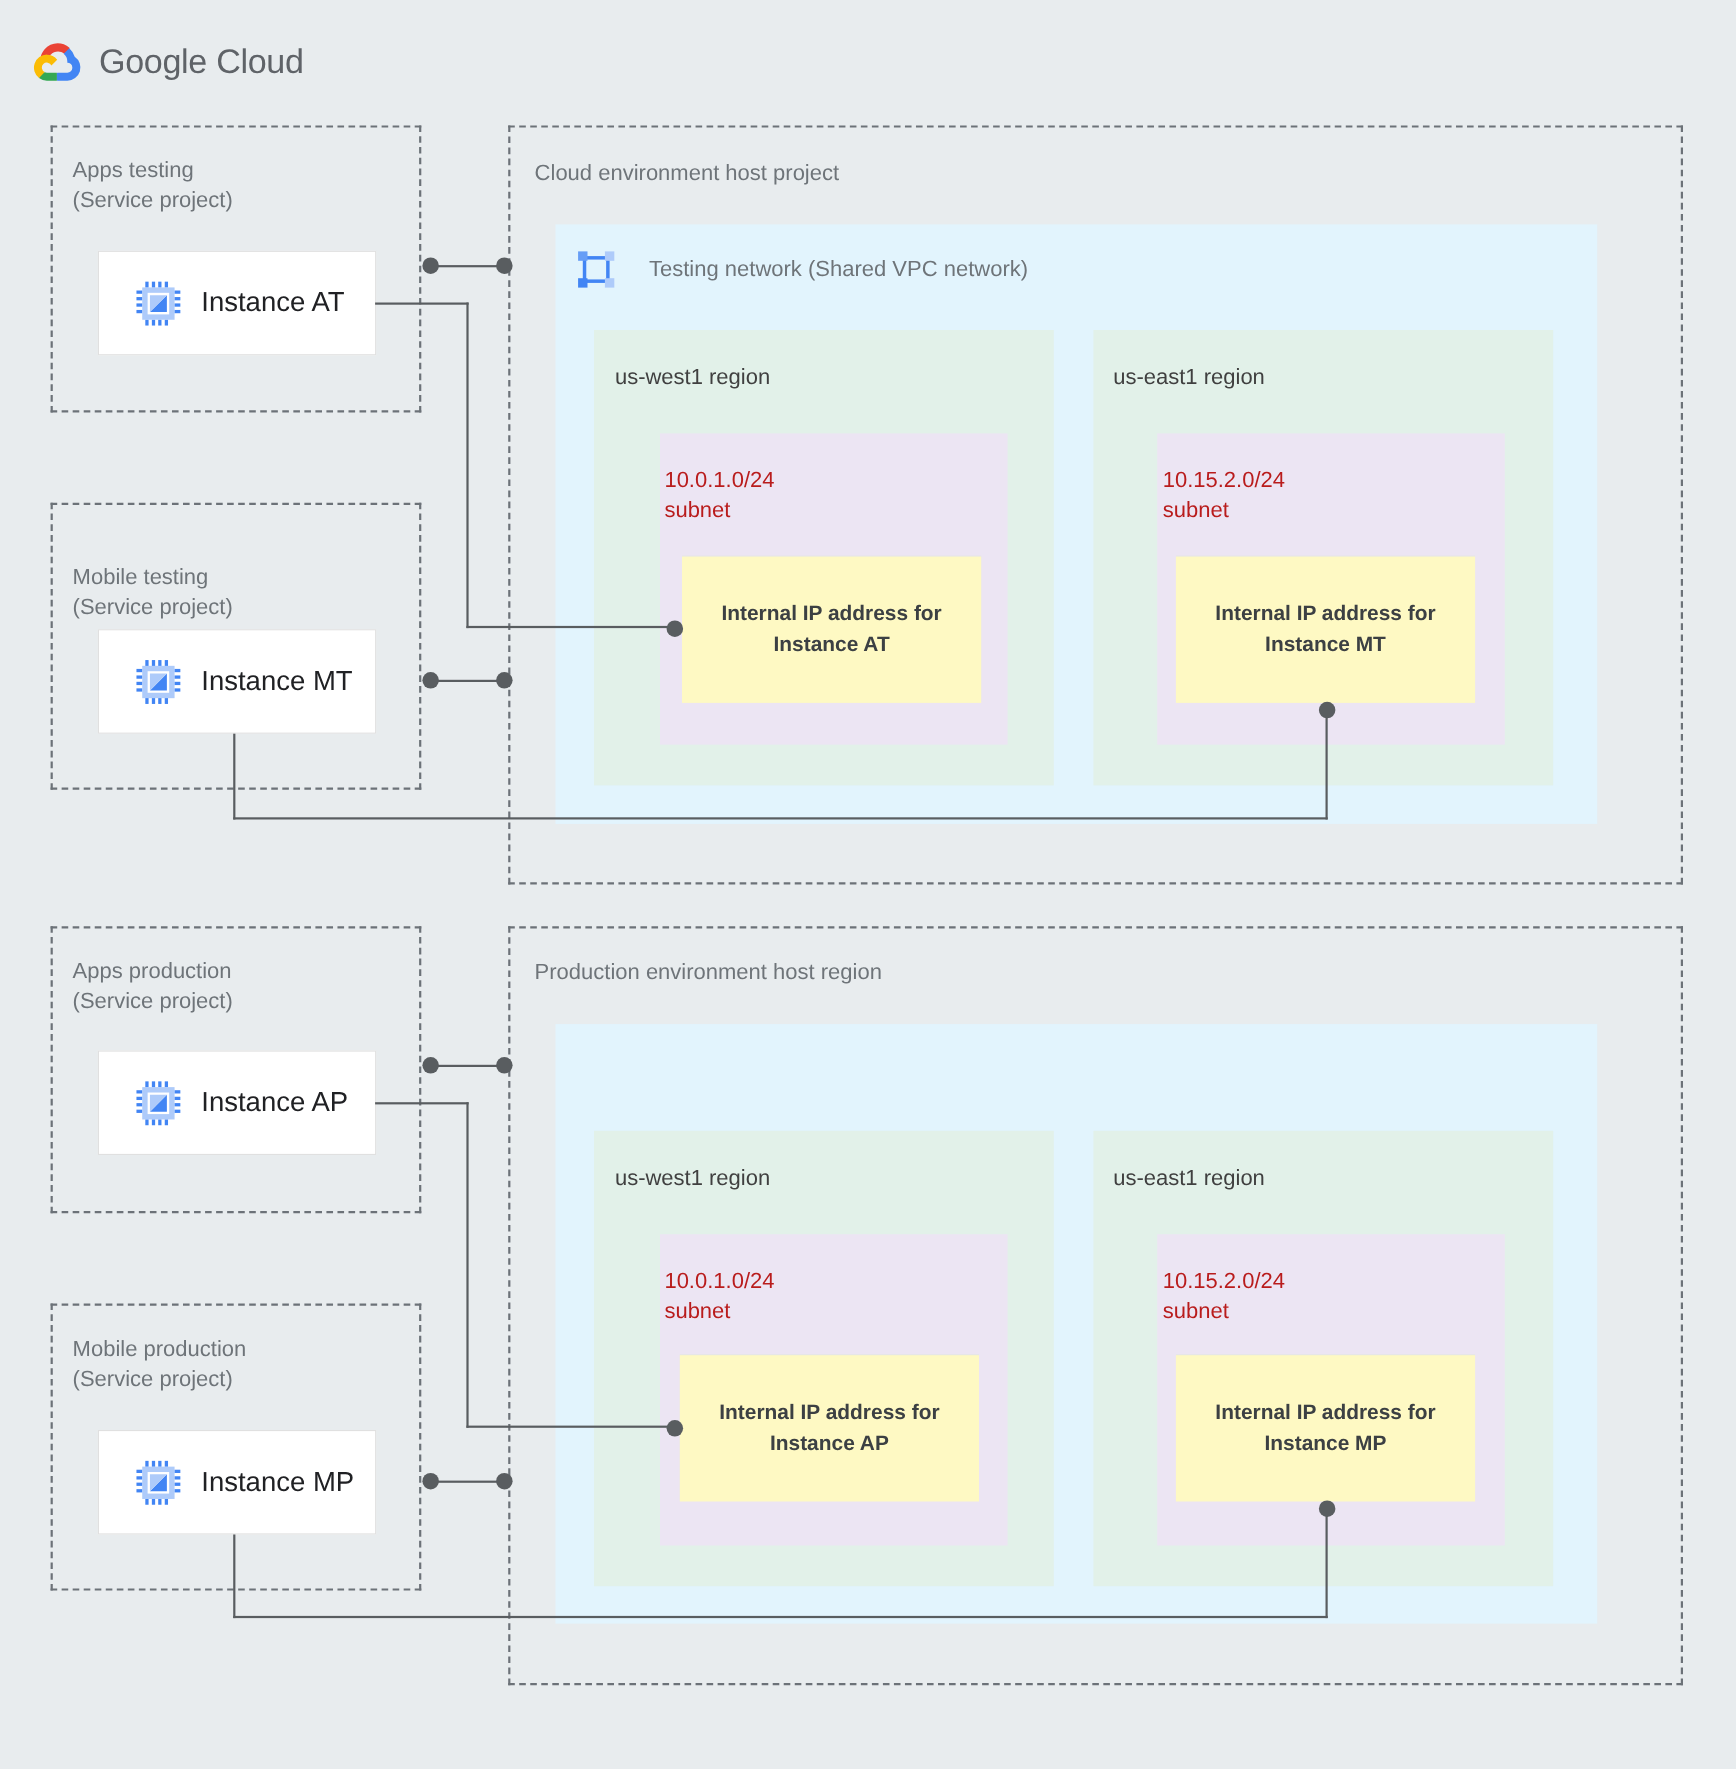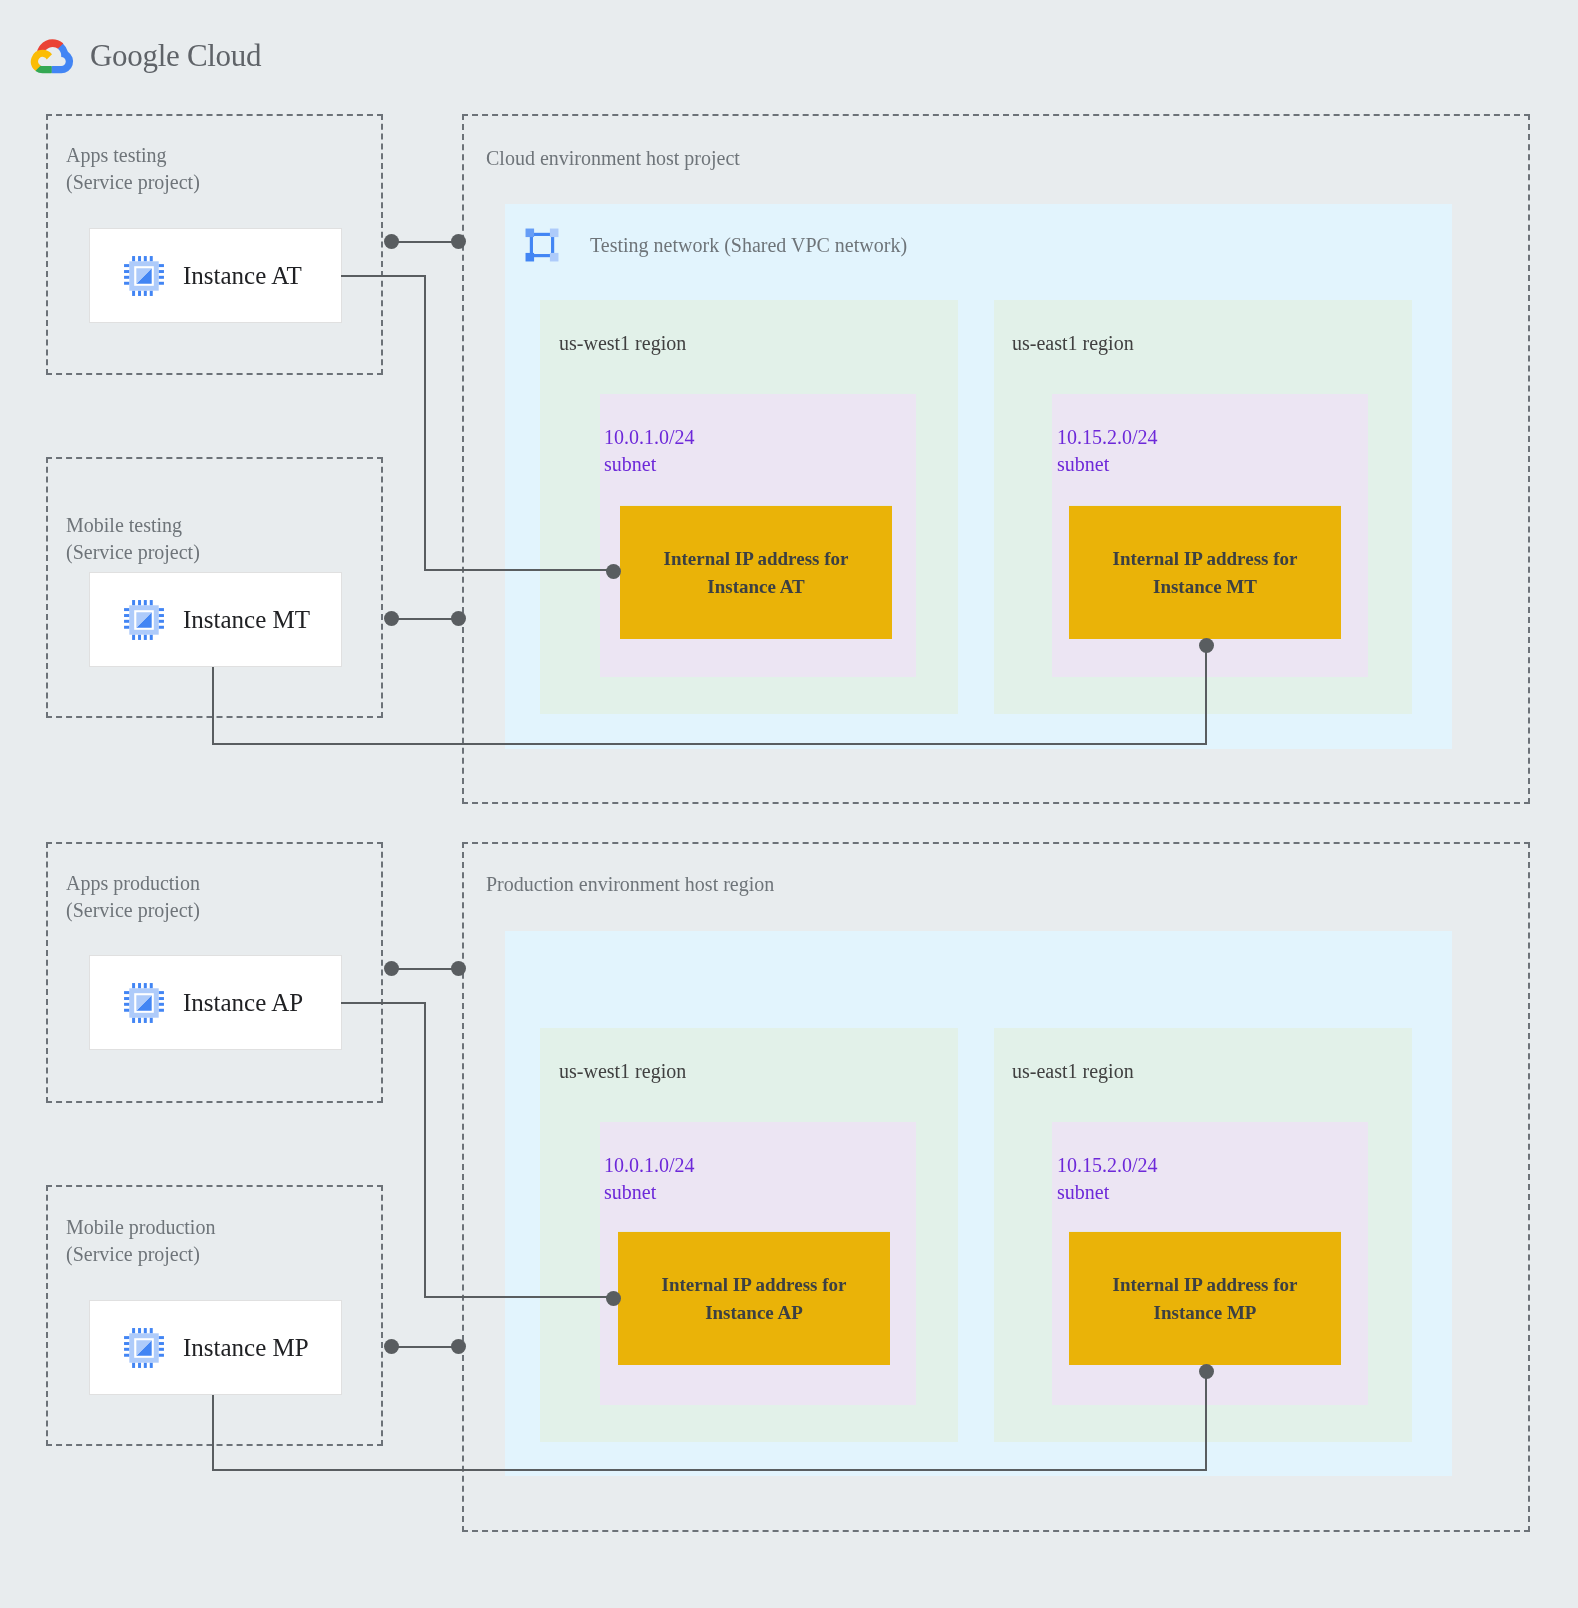--- a/index.html
+++ b/index.html
@@ -2,21 +2,21 @@
 <html><head>
 <meta charset="utf-8">
 <style>
   * { box-sizing: border-box; margin: 0; padding: 0; }
   html, body {
     width: 1578px; height: 1608px;
     background: #e8ecee;
     font-family: "Liberation Sans", sans-serif;
     overflow: hidden;
   }
-  #root { position: relative; width: 1388px; height: 1608px; font-family: Liberation Serif, serif; }
+  #root { position: relative; width: 1388px; height: 1608px; }
 
   
   .logo-wrap { position: absolute; left: 30px; top: 34px; display: flex; align-items: center; gap: 14px; }
   .logo-mark { width: 46px; height: 44px; }
   .logo-text { font-size: 31px; color: #5f6368; letter-spacing: -0.3px; white-space: nowrap; }
   .logo-text .b { font-weight: 400; }
 
   
   .dashed {
     position: absolute;
@@ -38,26 +38,26 @@
   }
   .vpc-head { position: absolute; display: flex; align-items: center; gap: 29px; }
   .vpc-label { font-size: 20px; color: #6e7479; white-space: nowrap; }
 
   
   .region { position: absolute; background: #e2f1e9; }
   .region-label { position: absolute; font-size: 20px; color: #404040; white-space: nowrap; }
 
   
   .subnet { position: absolute; background: #ece5f3; }
-  .subnet-label { position: absolute; font-size: 20px; color: #6d28d9; line-height: 1.33; white-space: pre-line; }
+  .subnet-label { position: absolute; font-size: 20px; color: #b91c1c; line-height: 1.33; white-space: pre-line; }
 
   
   .ipbox {
     position: absolute;
-    background: #eab308;
+    background: #fef9c3;
     display: flex; align-items: center; justify-content: center;
     text-align: center;
     font-size: 19px; font-weight: bold; color: #3c4043;
     line-height: 1.45;
     white-space: pre-line;
     box-shadow: 0 -1px 0 #e6e6e6;
   }
 
   
   .inst {

